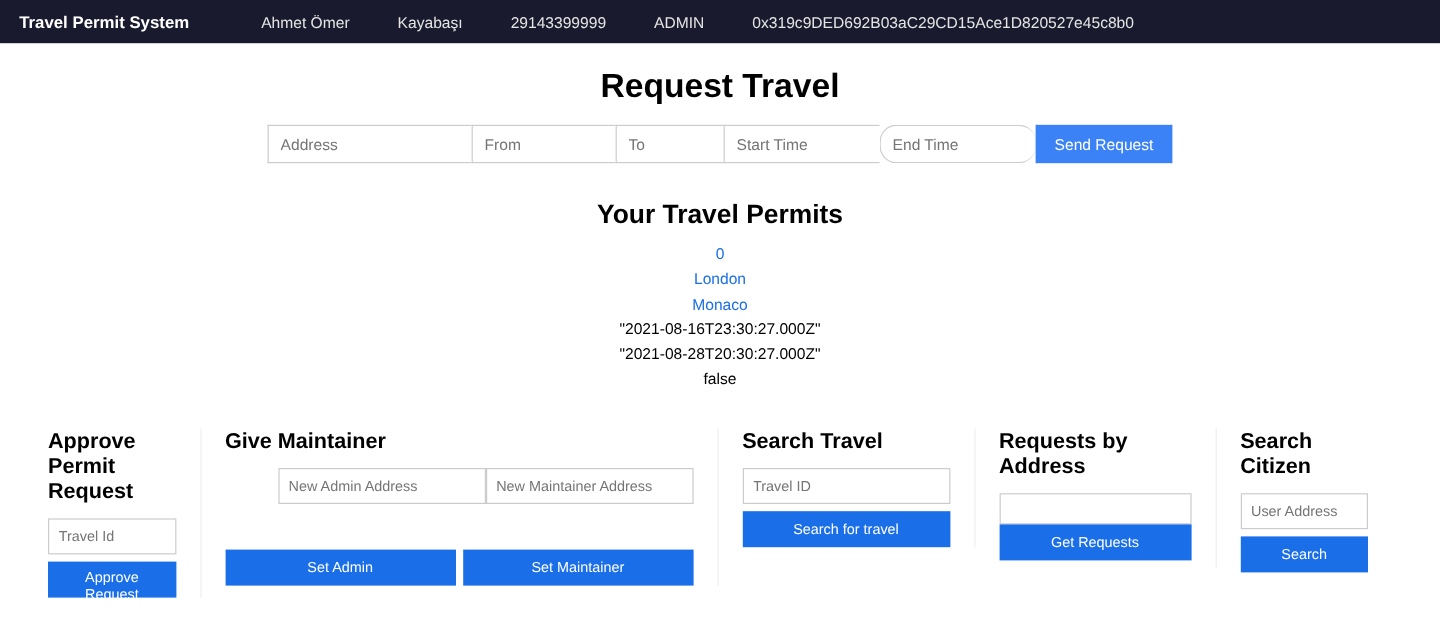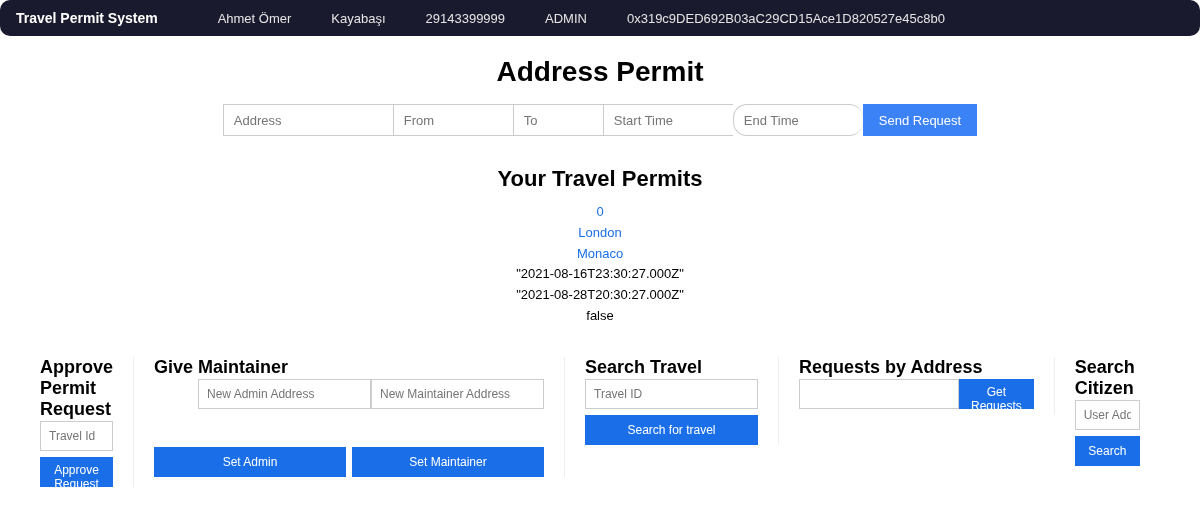--- a/index.html
+++ b/index.html
@@ -7,21 +7,20 @@
 
     
     .navbar {
       background: #1a1a2e;
       color: #fff;
       display: flex;
       align-items: center;
       padding: 8px 16px;
       gap: 40px;
       height: 36px;
-      border-radius: 10px;
     }
     .navbar-brand { font-weight: bold; font-size: 14px; margin-right: 20px; }
     .navbar-item { font-size: 13px; color: #e5e5e5; }
 
     
     .main-content { padding: 20px 40px; }
 
     
     .section-title {
       text-align: center;
@@ -84,21 +83,21 @@
     .admin-section {
       flex: 1;
       padding: 0 20px;
       border-right: 1px solid #eee;
     }
     .admin-section:first-child { padding-left: 0; }
     .admin-section:last-child { border-right: none; }
     .admin-section-title {
       font-size: 18px;
       font-weight: bold;
-      margin-bottom: 1px;
+      margin-bottom: 12px;
     }
     .admin-section input {
       border: 1px solid #ccc;
       padding: 6px 8px;
       font-size: 12px;
       height: 30px;
       outline: none;
     }
     .admin-section .btn-blue {
       background: #1a6fe8;
@@ -129,38 +128,39 @@
       display: flex;
       gap: 0;
       margin-bottom: 6px;
     }
     .search-travel-row input { flex: 1; }
 
     .requests-address-row {
       display: flex;
       gap: 0;
       margin-bottom: 6px;
+      flex-direction: column;
     }
     .requests-address-row input { flex: 1; width: 160px; font-size: 11px; }
   </style>
 </head>
 <body>
 
 <nav class="navbar">
   <span class="navbar-brand">Travel Permit System</span>
   <span class="navbar-item">Ahmet Ömer</span>
   <span class="navbar-item">Kayabaşı</span>
   <span class="navbar-item">29143399999</span>
   <span class="navbar-item">ADMIN</span>
   <span class="navbar-item">0x319c9DED692B03aC29CD15Ace1D820527e45c8b0</span>
 </nav>
 
 <div class="main-content">
 
-  <h1 class="section-title">Address Permit</h1>
+  <h1 class="section-title">Request Travel</h1>
   <div class="permit-form">
     <input class="input-address" type="text" placeholder="Address" style="">
     <input class="input-from" type="text" placeholder="From" style="">
     <input class="input-to" type="text" placeholder="To" style="">
     <input class="input-start" type="text" placeholder="Start Time" style="">
     <input class="input-end" type="text" placeholder="End Time" style="">
     <button class="btn-send">Send Request</button>
   </div>
 
   <div class="travel-permits-section">

